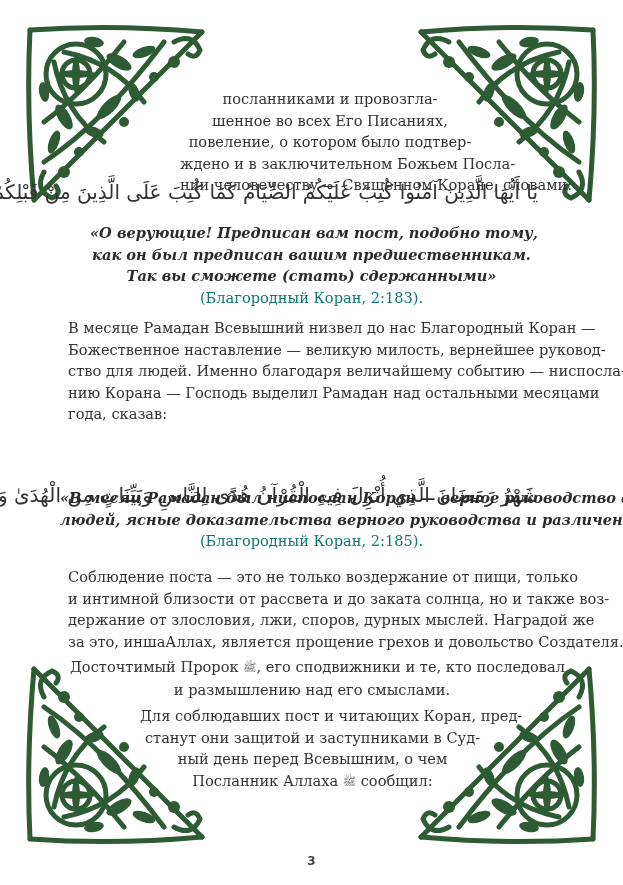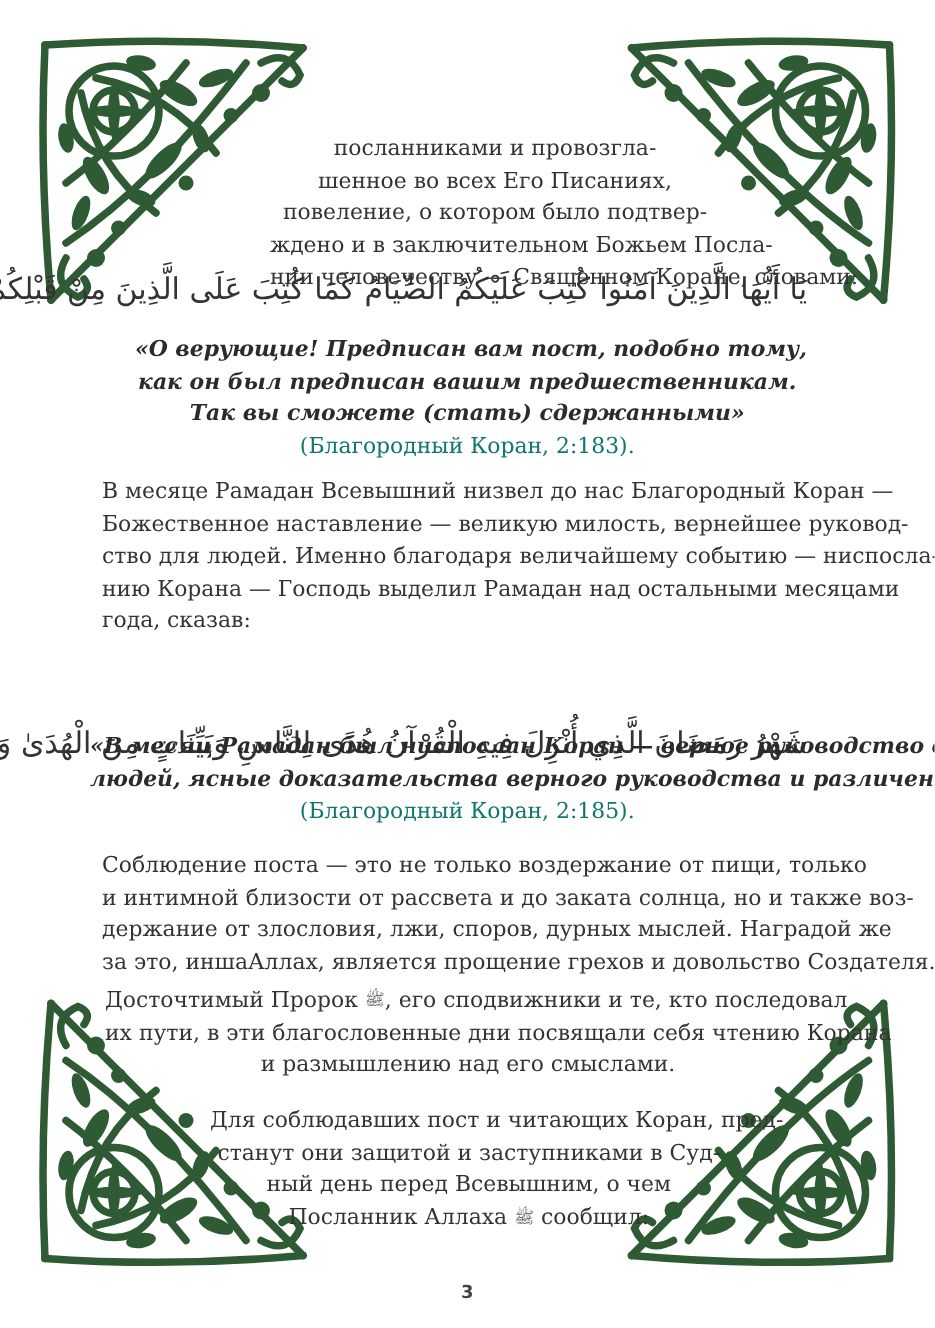--- a/index.html
+++ b/index.html
@@ -26,21 +26,21 @@
   .ar2 { left: 88px; width: 450px; top: 447px; margin-top: 36px; }
 
   .quote { font-style: italic; font-weight: bold; color: #2b2b2b; }
   .q1 { left: 90px; width: 443px; top: 222px; }
   .q2 { left: 60px; width: 503px; top: 487px; }
   .ref { font-style: normal; font-weight: normal; color: #0f766e; }
 
   .p1 { left: 68px; width: 488px; top: 317px; }
   .p2 { left: 68px; width: 488px; top: 566px; }
   .p3 { left: 70px; width: 484px; top: 656px; }
-  .p4 { left: 140px; width: 345px; top: 736px; }
+  .p4 { left: 140px; width: 345px; top: 705px; }
 
   .salla { display: inline-block; font-size: 11px; color: #555; vertical-align: middle; }
   .pagenum { position: absolute; left: 0; right: 0; top: 854px; text-align: center;
              font-size: 12px; font-weight: bold; color: #444; font-family: "DejaVu Sans", sans-serif; }
 </style>
 </head>
 <body>
 
 <div class="page">
 
@@ -222,21 +222,20 @@
     <span class="line">Соблюдение поста — это не только воздержание от пищи, только</span>
     <span class="line">и интимной близости от рассвета и до заката солнца, но и также воз-</span>
     <span class="line">держание от злословия, лжи, споров, дурных мыслей. Наградой же</span>
     <span class="line">за это, иншаАллах, является прощение грехов и довольство Создателя.</span>
   </div>
 
   <div class="txt center p3">
     <span class="line">
       <span>Досточтимый Пророк </span><span class="salla">ﷺ</span><span>, его сподвижники и те, кто последовал</span>
     </span>
-    <span class="line">их пути, в эти благословенные дни посвящали себя чтению Корана</span>
     <span class="line">и размышлению над его смыслами.</span>
   </div>
 
   <div class="txt center p4">
     <span class="line">Для соблюдавших пост и читающих Коран, пред-</span>
     <span class="line">станут они защитой и заступниками в Суд-</span>
     <span class="line">ный день перед Всевышним, о чем</span>
     <span class="line">
       <span>Посланник Аллаха </span><span class="salla">ﷺ</span><span> сообщил:</span>
     </span>

